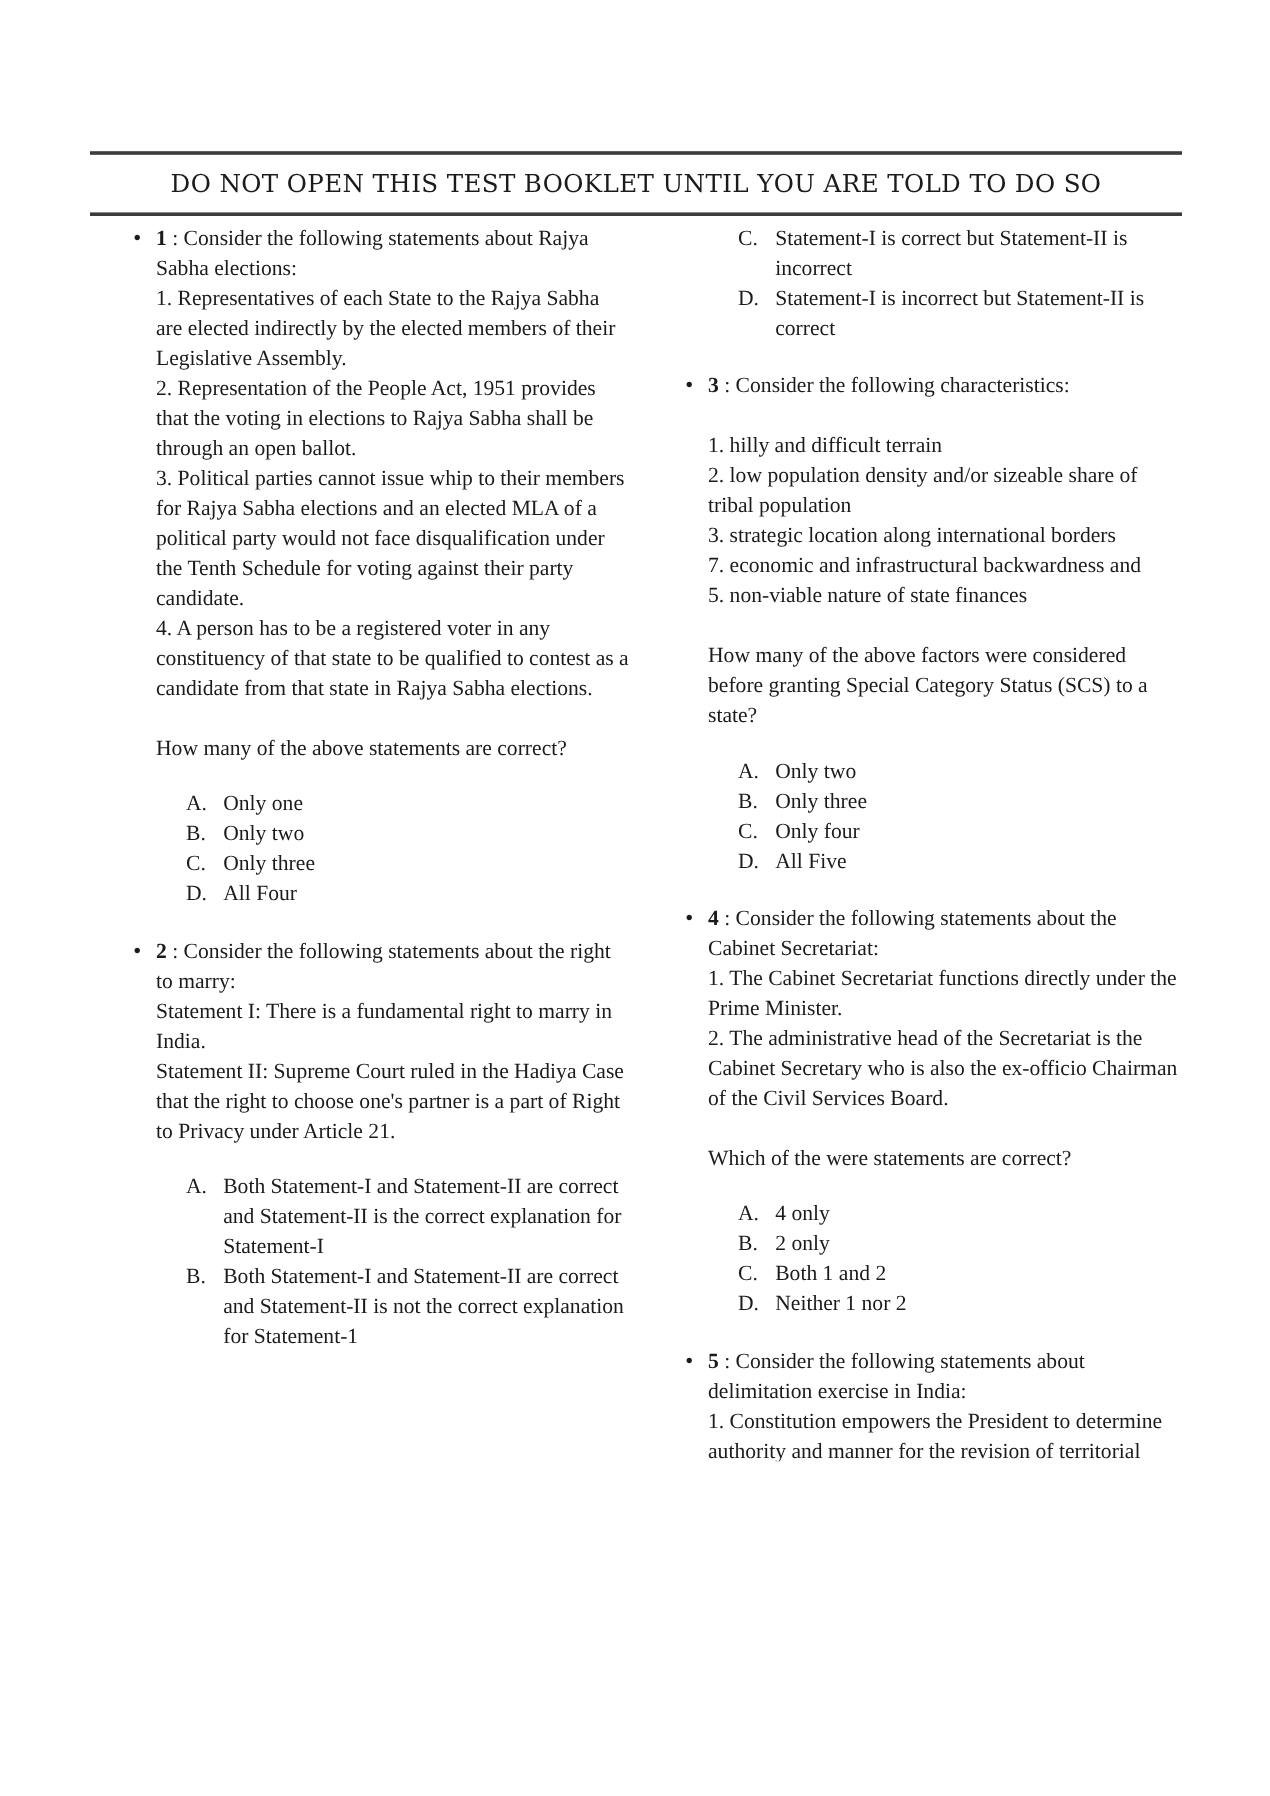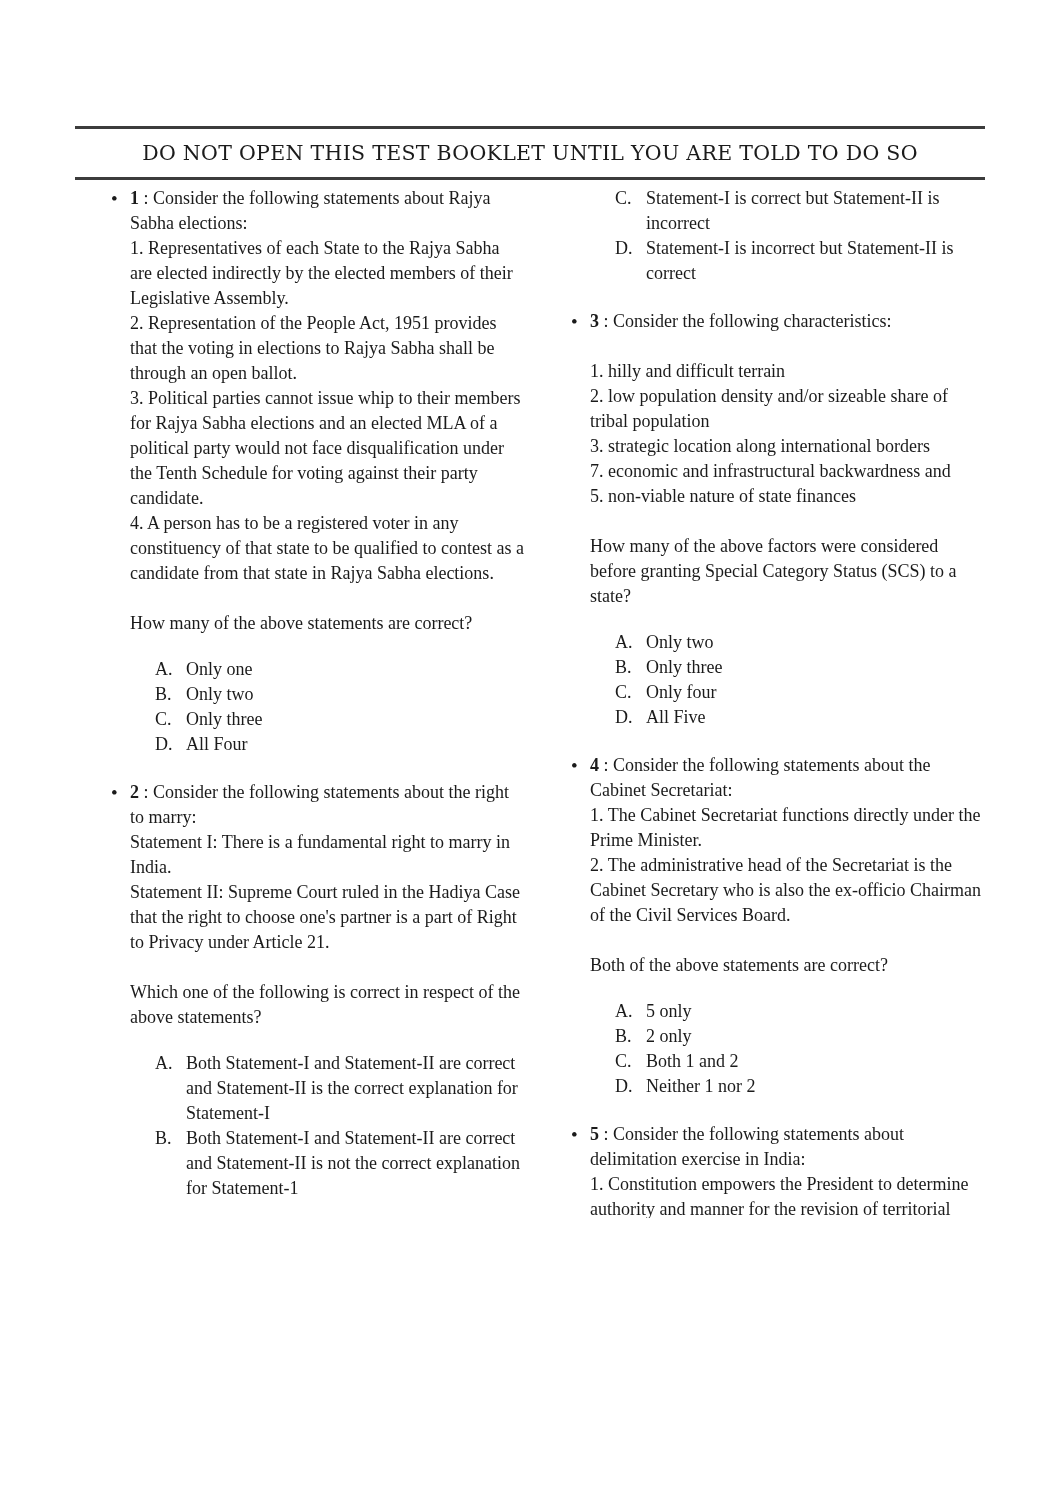--- a/index.html
+++ b/index.html
@@ -130,21 +130,20 @@
               <span class="opt-text">Only three</span>
             </div>
             <div class="opt">
               <span class="opt-letter">D.</span>
               <span class="opt-text">All Four</span>
             </div>
           </div>
         </div>
         <div class="question">
           <div class="para lead"><b class="qnum">2</b><span class="qsep"> : </span><span class="lead-text">Consider the following statements about the right to marry:</span><div class="statement">Statement I: There is a fundamental right to marry in India.</div><div class="statement">Statement II: Supreme Court ruled in the Hadiya Case that the right to choose one's partner is a part of Right to Privacy under Article 21.</div></div>
-          <div class="para prompt">Which one of the following is correct in respect of the above statements?</div>
           <div class="options">
             <div class="opt">
               <span class="opt-letter">A.</span>
               <span class="opt-text">Both Statement-I and Statement-II are correct and Statement-II is the correct explanation for Statement-I</span>
             </div>
             <div class="opt">
               <span class="opt-letter">B.</span>
               <span class="opt-text">Both Statement-I and Statement-II are correct and Statement-II is not the correct explanation for Statement-1</span>
             </div>
           </div>
@@ -187,25 +186,25 @@
               <span class="opt-text">Only four</span>
             </div>
             <div class="opt">
               <span class="opt-letter">D.</span>
               <span class="opt-text">All Five</span>
             </div>
           </div>
         </div>
         <div class="question">
           <div class="para lead"><b class="qnum">4</b><span class="qsep"> : </span><span class="lead-text">Consider the following statements about the Cabinet Secretariat:</span><div class="statement">1. The Cabinet Secretariat functions directly under the Prime Minister.</div><div class="statement">2. The administrative head of the Secretariat is the Cabinet Secretary who is also the ex-officio Chairman of the Civil Services Board.</div></div>
-          <div class="para prompt">Both of the above statements are correct?</div>
-          <div class="options">
-            <div class="opt">
-              <span class="opt-letter">A.</span>
-              <span class="opt-text">5 only</span>
+          <div class="para prompt">Which of the were statements are correct?</div>
+          <div class="options">
+            <div class="opt">
+              <span class="opt-letter">A.</span>
+              <span class="opt-text">4 only</span>
             </div>
             <div class="opt">
               <span class="opt-letter">B.</span>
               <span class="opt-text">2 only</span>
             </div>
             <div class="opt">
               <span class="opt-letter">C.</span>
               <span class="opt-text">Both 1 and 2</span>
             </div>
             <div class="opt">

